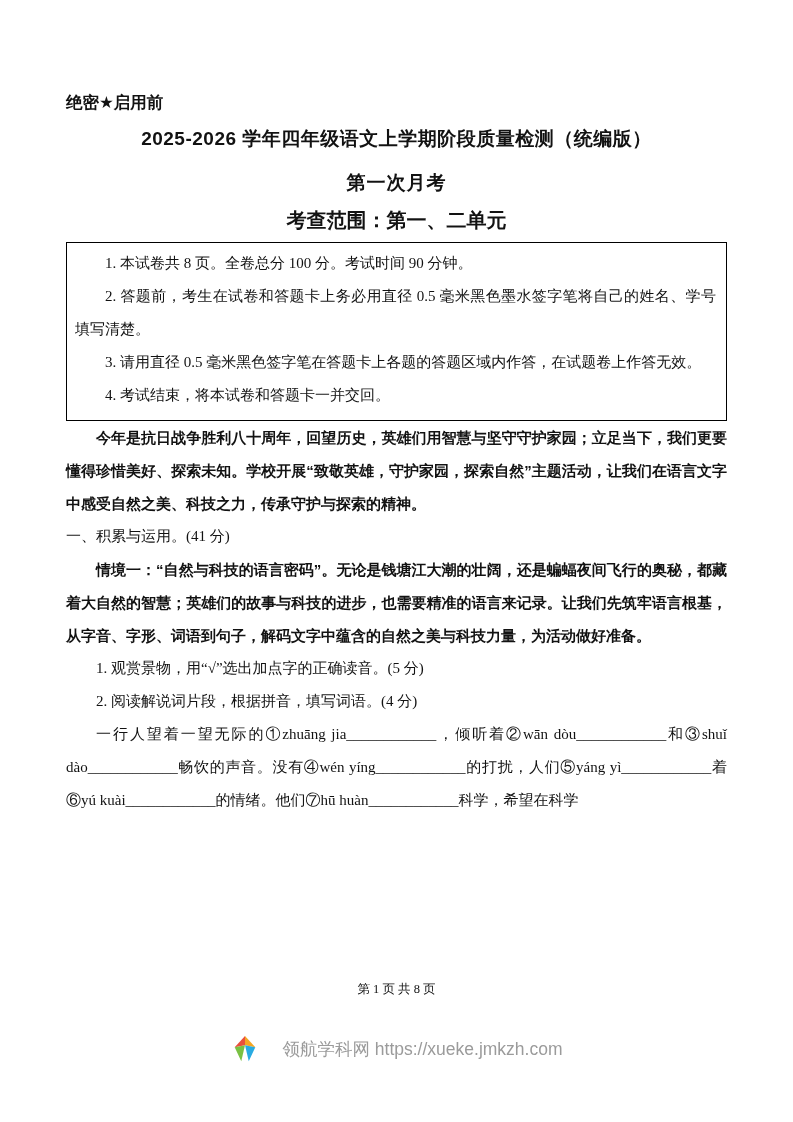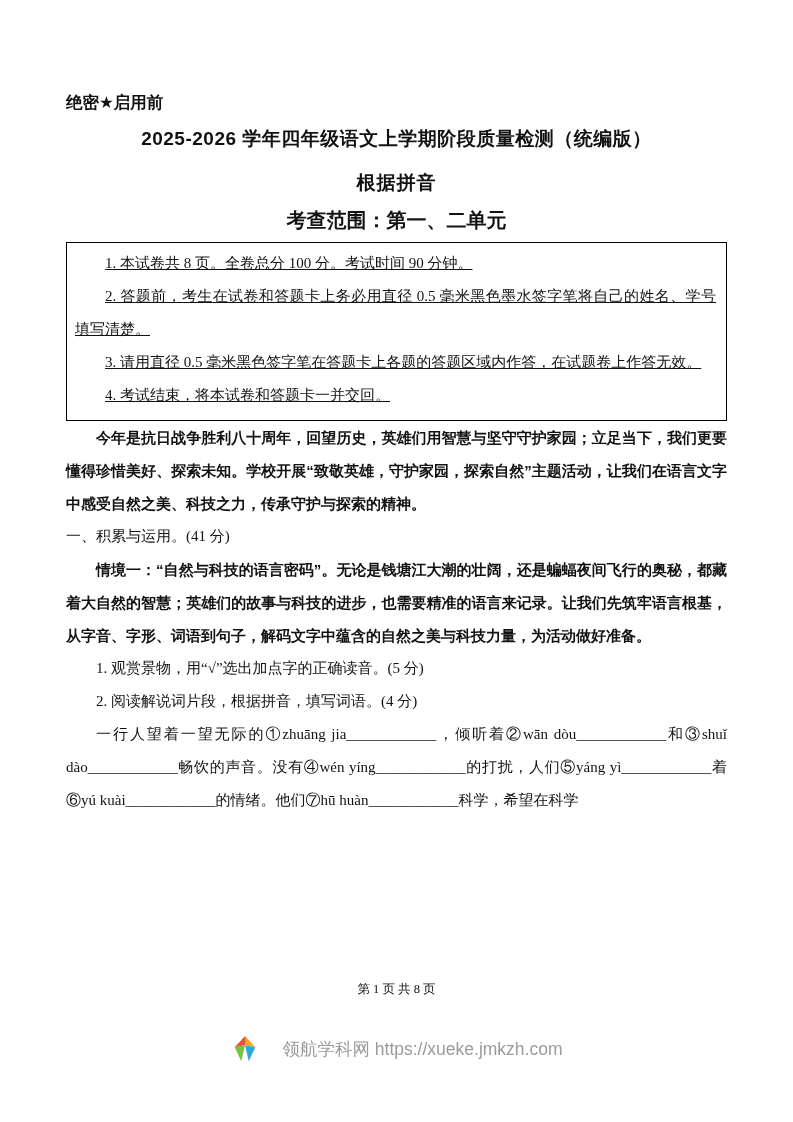--- a/index.html
+++ b/index.html
@@ -38,21 +38,21 @@
     font-family: "Liberation Sans", "DejaVu Sans", sans-serif;
   }
   .notice-box {
     margin-top: 8px;
     border: 1.6px solid #000;
     padding: 4px 10px 8px 8px;
     font-size: 15px;
     line-height: 2.2;
   }
   .notice-heading { line-height: 1.8; text-align: left; }
-  .notice-item { text-indent: 2em; text-align: justify; text-decoration: underline; }
+  .notice-item { text-indent: 2em; text-align: justify; }
   .para {
     font-size: 15px; line-height: 2.2;
     text-indent: 2em; text-align: justify;
   }
   .para.flush { text-indent: 0; }
   .bold-cjk {
     font-weight: bold;
     font-family: "Liberation Sans", "DejaVu Sans", sans-serif;
   }
   .section-heading {
@@ -73,21 +73,21 @@
 </style>
 </head>
 <body>
 
 <div class="page">
 
   <div class="secret">绝密★启用前</div>
 
   <div class="doc-title">2025-2026 学年四年级语文上学期阶段质量检测（统编版）</div>
 
-  <div class="exam-title">根据拼音</div>
+  <div class="exam-title">第一次月考</div>
 
   <div class="scope">考查范围：第一、二单元</div>
 
   <div class="notice-box">
     <div class="notice-item">1. 本试卷共 8 页。全卷总分 100 分。考试时间 90 分钟。</div>
     <div class="notice-item">2. 答题前，考生在试卷和答题卡上务必用直径 0.5 毫米黑色墨水签字笔将自己的姓名、学号填写清楚。</div>
     <div class="notice-item">3. 请用直径 0.5 毫米黑色签字笔在答题卡上各题的答题区域内作答，在试题卷上作答无效。</div>
     <div class="notice-item">4. 考试结束，将本试卷和答题卡一并交回。</div>
   </div>
 

